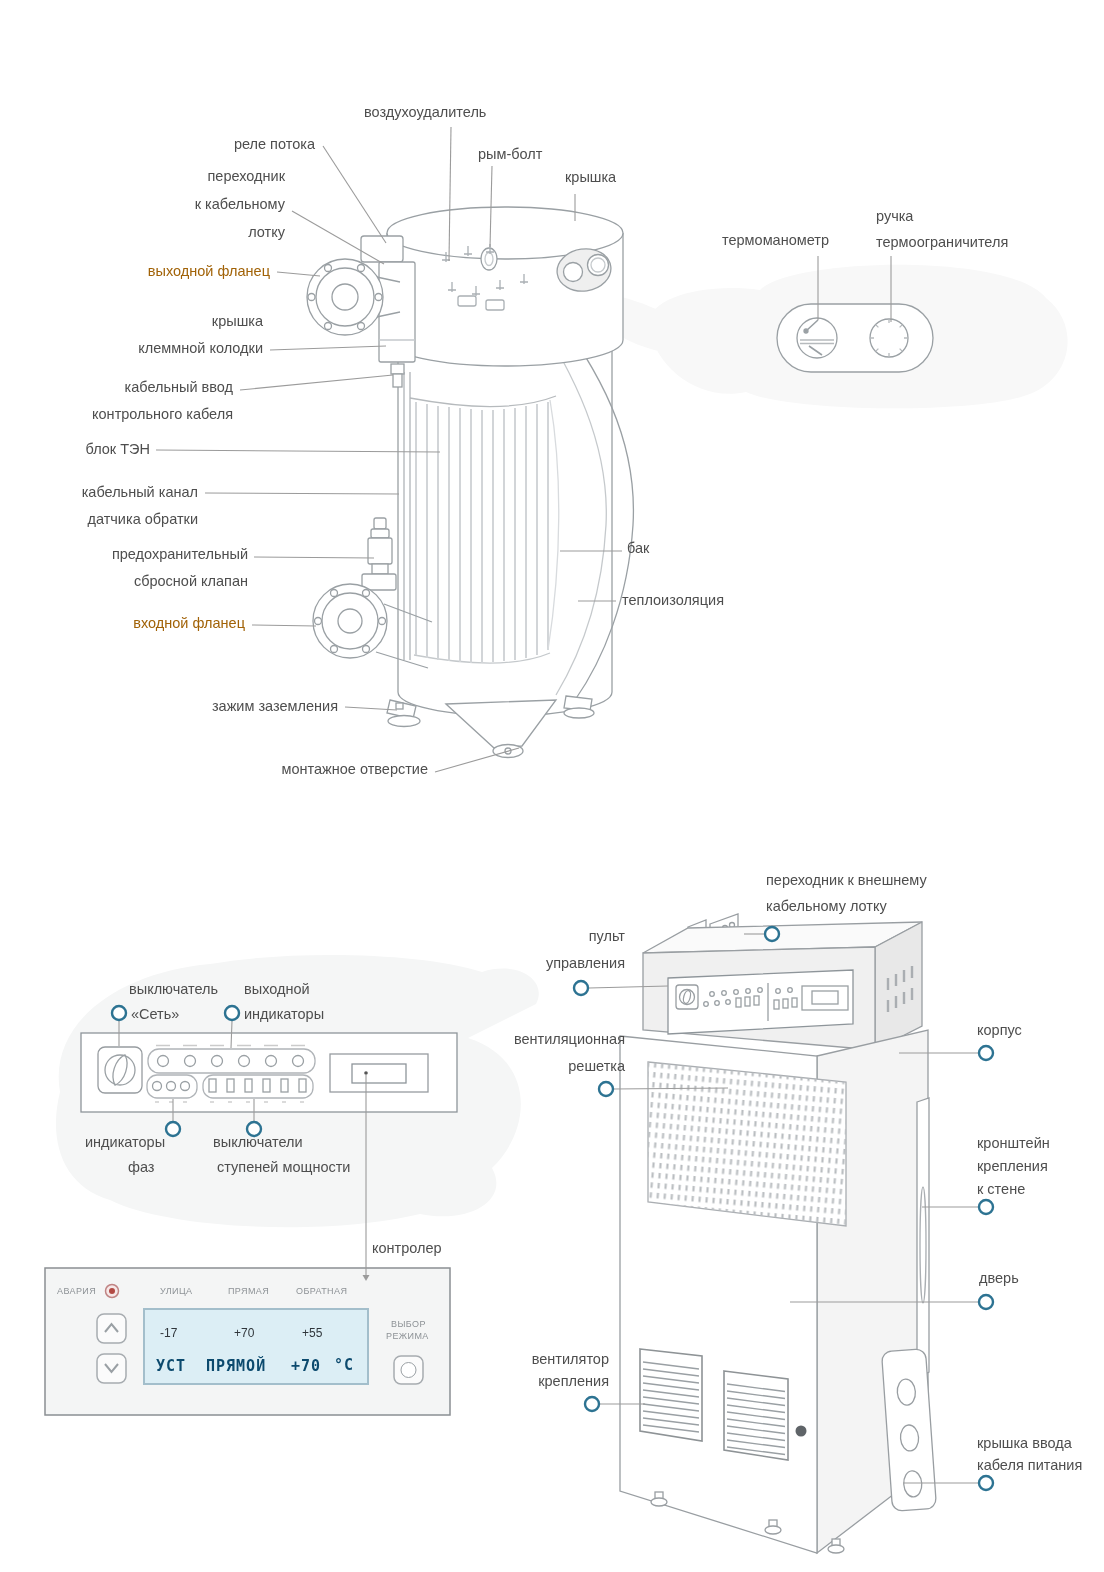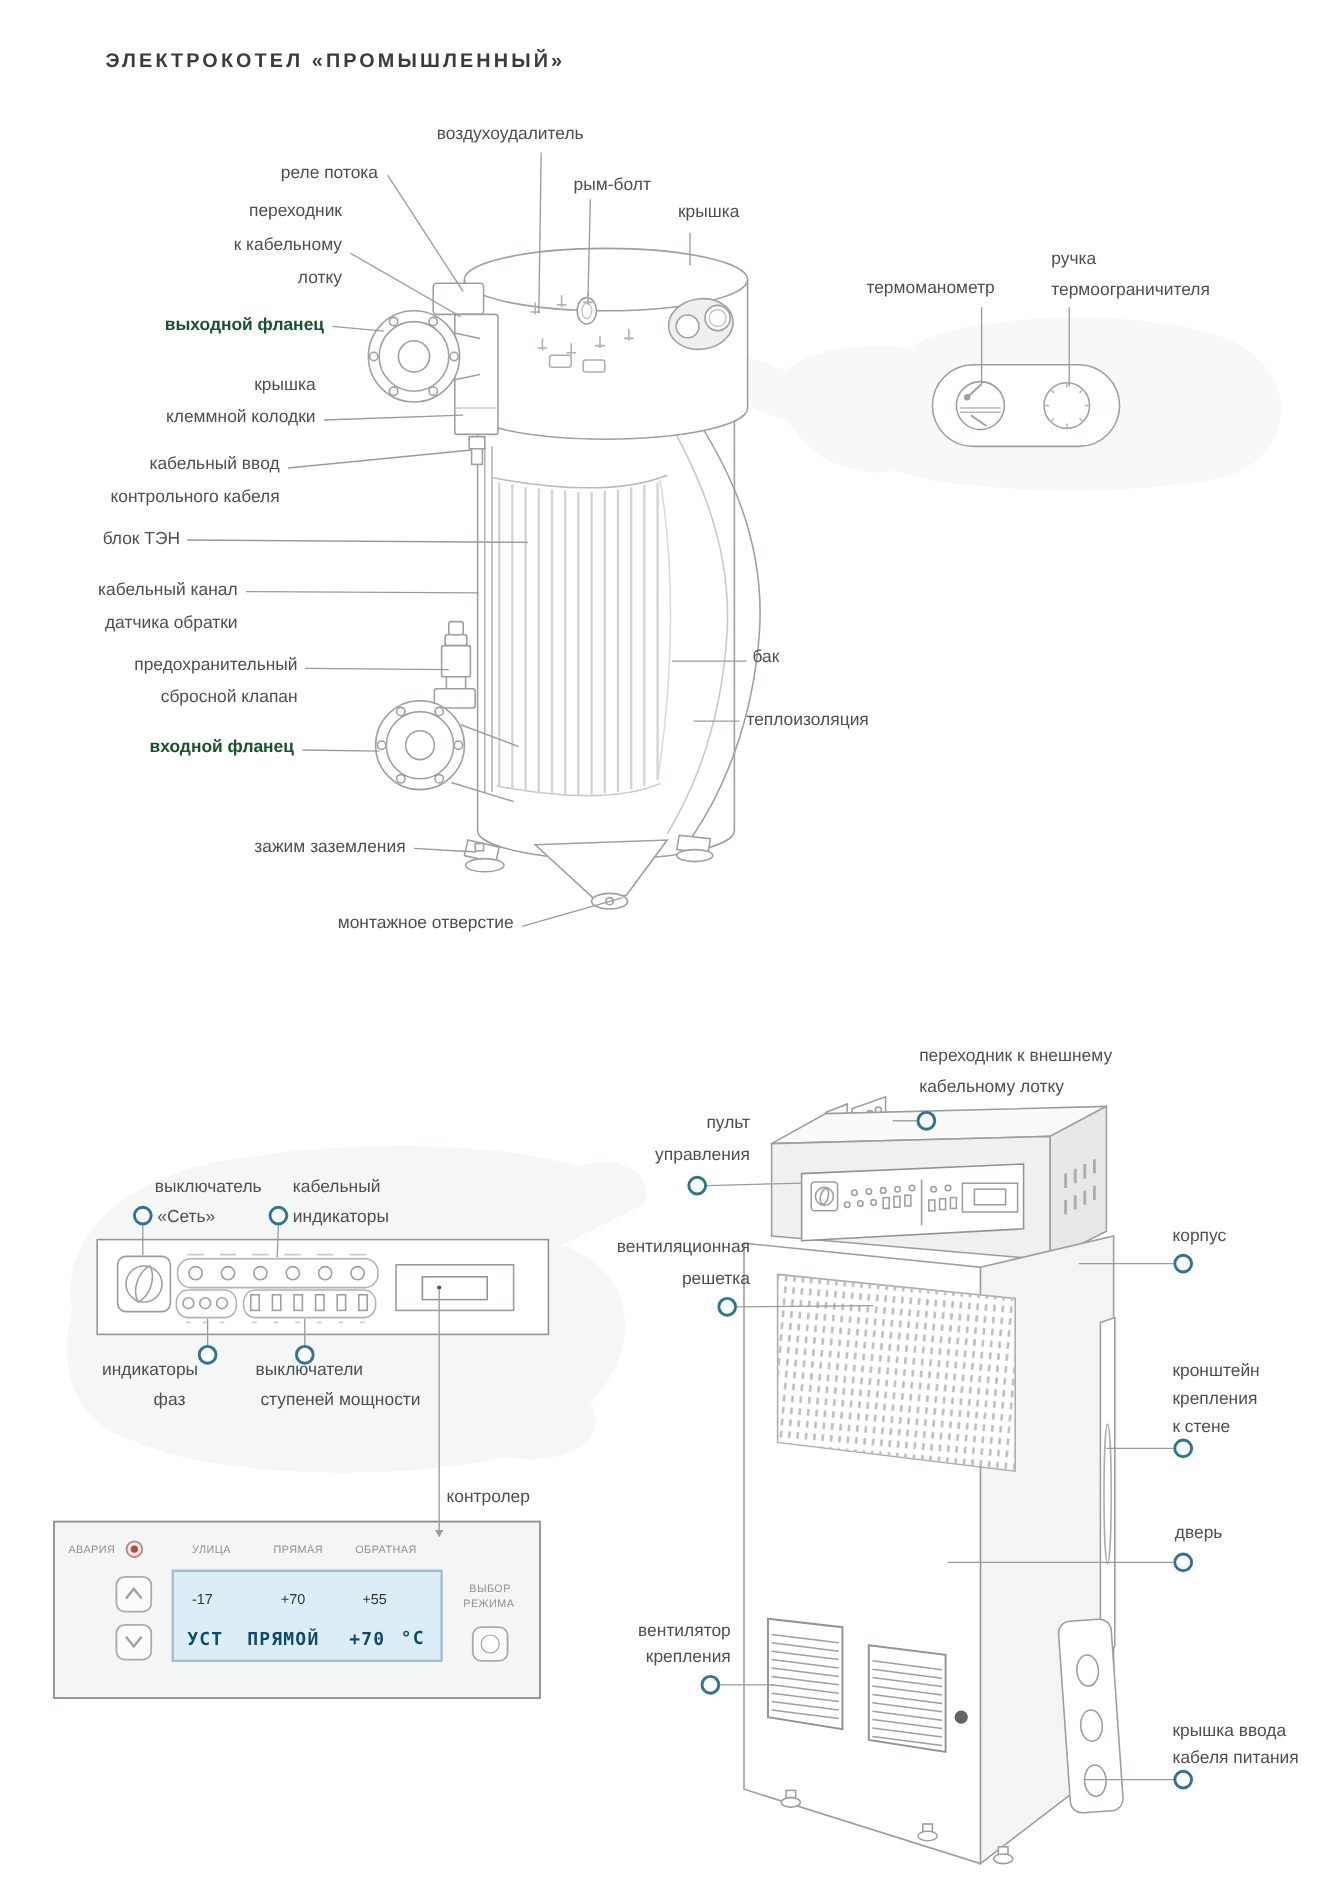--- a/index.html
+++ b/index.html
@@ -1,21 +1,21 @@
 <!DOCTYPE html>
 <html><head>
 <meta charset="utf-8">
 <style>
   html,body{margin:0;padding:0;background:#fff;}
   #stage{position:relative;width:1104px;height:1572px;background:#fff;overflow:hidden;
          font-family:"Liberation Sans","DejaVu Sans",sans-serif;}
   #art{position:absolute;left:0;top:0;width:1104px;height:1572px;}
   .lb{position:absolute;font-size:14.5px;color:#4e4e4e;white-space:nowrap;line-height:1;}
   .ra{text-align:center;}
-  .bold{font-weight:700;color:#14532d;}
+  .bold{font-weight:400;color:#a16207;}
   .title{position:absolute;font-size:16.5px;font-weight:700;letter-spacing:2.6px;color:#3b3b3b;white-space:nowrap;}
   .micro{position:absolute;font-size:9px;color:#8d9296;letter-spacing:.4px;white-space:nowrap;}
   .num{position:absolute;font-size:12px;color:#30363b;white-space:nowrap;}
   .lcd{position:absolute;font-family:"DejaVu Sans Mono",monospace;font-weight:700;font-size:15px;
        color:#0c4a6e;letter-spacing:1px;white-space:nowrap;}
 </style>
 </head>
 <body>
 
 <div id="stage">
@@ -309,21 +309,20 @@
     <circle cx="986" cy="1302" r="7"></circle>
     <circle cx="592" cy="1404" r="7"></circle>
     <circle cx="986" cy="1483" r="7"></circle>
     <circle cx="119" cy="1013" r="7"></circle>
     <circle cx="232" cy="1013" r="7"></circle>
     <circle cx="173" cy="1129" r="7"></circle>
     <circle cx="254" cy="1129" r="7"></circle>
   </g>
 </svg>
 
-  <div class="title" style="left:88px;top:42px">ЭЛЕКТРОКОТЕЛ «ПРОМЫШЛЕННЫЙ»</div>
 
   <div class="lb" style="left:364px;top:105px">воздухоудалитель</div>
   <div class="lb ra" style="right:789px;top:137px">реле потока</div>
   <div class="lb ra" style="right:819px;top:169px">переходник</div>
   <div class="lb ra" style="right:819px;top:197px">к кабельному</div>
   <div class="lb ra" style="right:819px;top:225px">лотку</div>
   <div class="lb ra bold" style="right:834px;top:264px">выходной фланец</div>
   <div class="lb ra" style="right:841px;top:314px">крышка</div>
   <div class="lb ra" style="right:841px;top:341px">клеммной колодки</div>
   <div class="lb ra" style="right:871px;top:380px">кабельный ввод</div>
@@ -356,21 +355,21 @@
   <div class="lb" style="left:977px;top:1159px">крепления</div>
   <div class="lb" style="left:977px;top:1182px">к стене</div>
   <div class="lb" style="left:979px;top:1271px">дверь</div>
   <div class="lb ra" style="right:495px;top:1352px">вентилятор</div>
   <div class="lb ra" style="right:495px;top:1374px">крепления</div>
   <div class="lb" style="left:977px;top:1436px">крышка ввода</div>
   <div class="lb" style="left:977px;top:1458px">кабеля питания</div>
 
   <div class="lb" style="left:129px;top:982px">выключатель</div>
   <div class="lb" style="left:131px;top:1007px">«Сеть»</div>
-  <div class="lb" style="left:244px;top:982px">кабельный</div>
+  <div class="lb" style="left:244px;top:982px">выходной</div>
   <div class="lb" style="left:244px;top:1007px">индикаторы</div>
   <div class="lb" style="left:85px;top:1135px">индикаторы</div>
   <div class="lb" style="left:128px;top:1160px">фаз</div>
   <div class="lb" style="left:213px;top:1135px">выключатели</div>
   <div class="lb" style="left:217px;top:1160px">ступеней мощности</div>
   <div class="lb" style="left:372px;top:1241px">контролер</div>
 
   <div class="micro" style="left:57px;top:1286px">АВАРИЯ</div>
   <div class="micro" style="left:160px;top:1286px">УЛИЦА</div>
   <div class="micro" style="left:228px;top:1286px">ПРЯМАЯ</div>

